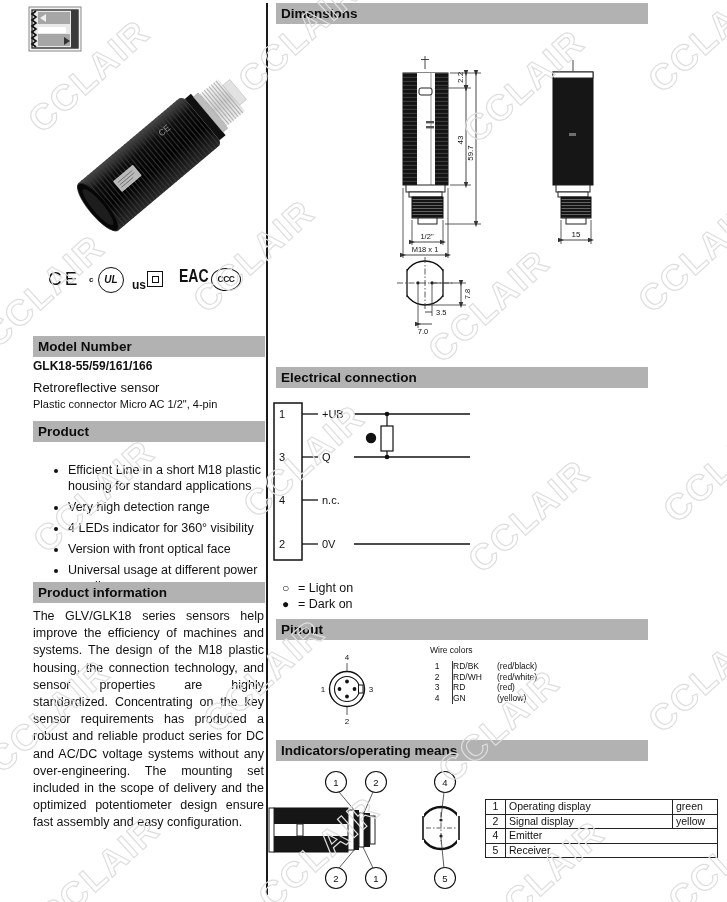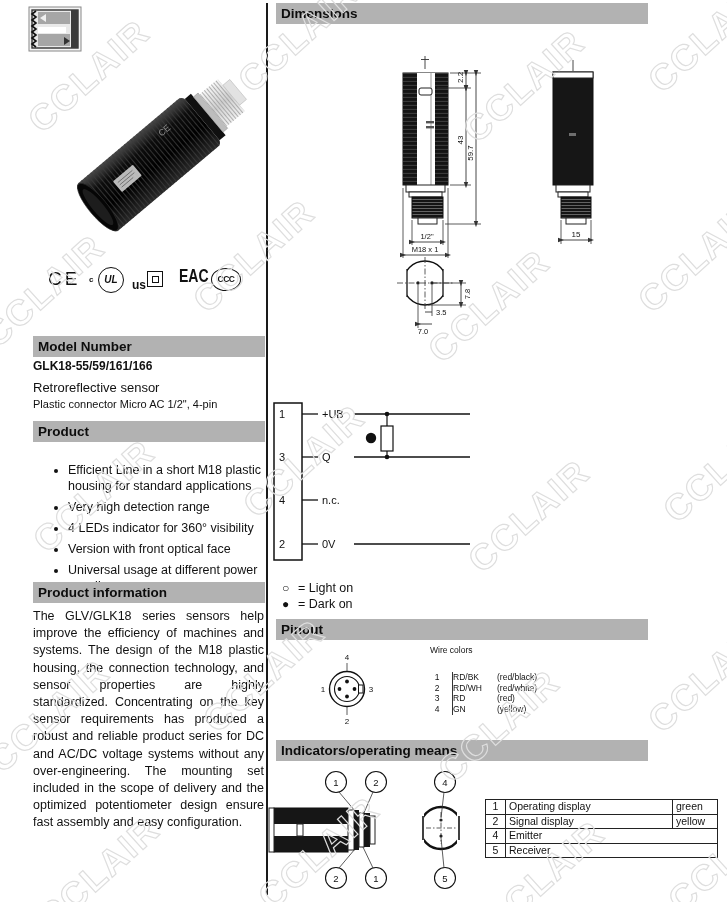--- a/index.html
+++ b/index.html
@@ -17,21 +17,21 @@
   .model{left:33px;top:359px;width:232px;font-size:12px;font-weight:bold}
   .stype{left:33px;top:380px;width:232px;font-size:13px}
   .snote{left:33px;top:398px;width:232px;font-size:11px}
   ul.features{position:absolute;z-index:2;left:33px;top:446px;width:233px;margin:16px;
       padding-left:19px;font-size:12.5px;line-height:16px}
   ul.features li{margin-bottom:5px}
   .para{left:33px;top:608px;width:231px;font-size:12.5px;line-height:17.2px;text-align:justify}
   .legend{left:282px;top:580px;font-size:12.5px;line-height:16px}
   .legend .sym{display:inline-block;width:16px;font-size:12px}
   .wires{left:430px;top:645px;font-size:8.5px;line-height:10.8px}
-  .wires .title{margin-bottom:16px}
+  .wires .title{margin-bottom:5px}
   .wrow{display:flex}
   .wc-pin{width:14px;text-align:center;margin-right:8px}
   .wc-code{border-left:1px solid #333;width:44px}
   table.ind{position:absolute;z-index:2;left:485px;top:799px;border-collapse:collapse;
       font-size:10.5px;color:#111}
   table.ind td{border:1px solid #222;height:13.5px;padding:0 3px;line-height:13px}
   td.c-no{width:13px;text-align:center}
   td.c-label{width:160px}
   td.c-color{width:38px}
   
@@ -233,20 +233,21 @@
     <line x1="181" y1="245" x2="181" y2="267" stroke="#333" stroke-width="0.9" marker-start="url(#ah)" marker-end="url(#ah)"></line>
     <text transform="translate(190,256) rotate(-90)" font-size="7.5" text-anchor="middle" fill="#111">7.8</text>
     <line x1="152" y1="247" x2="152" y2="278" stroke="#333" stroke-width="0.8"></line>
     <line x1="145" y1="274" x2="152" y2="274" stroke="#333" stroke-width="0.9"></line>
     <text x="156" y="277" font-size="7.5" fill="#111">3.5</text>
     <line x1="138" y1="247" x2="138" y2="290" stroke="#333" stroke-width="0.8"></line>
     <line x1="138" y1="286" x2="152" y2="286" stroke="#333" stroke-width="0.9" marker-start="url(#ah)"></line>
     <text x="143" y="296" font-size="7.5" text-anchor="middle" fill="#111">7.0</text>
   </svg>
 
+  <div class="bar r" style="top:367px">Electrical connection</div>
 
   <svg class="abs" style="left:270px;top:393px" width="457" height="185">
     <rect x="4" y="10" width="28" height="157" fill="none" stroke="#111" stroke-width="1.5"></rect>
     <text x="9" y="25" font-size="11" fill="#111">1</text>
     <text x="9" y="68" font-size="11" fill="#111">3</text>
     <text x="9" y="111" font-size="11" fill="#111">4</text>
     <text x="9" y="155" font-size="11" fill="#111">2</text>
     <line x1="32" y1="21" x2="48" y2="21" stroke="#111" stroke-width="1.3"></line>
     <line x1="32" y1="64" x2="48" y2="64" stroke="#111" stroke-width="1.3"></line>
     <line x1="32" y1="107" x2="48" y2="107" stroke="#111" stroke-width="1.3"></line>

